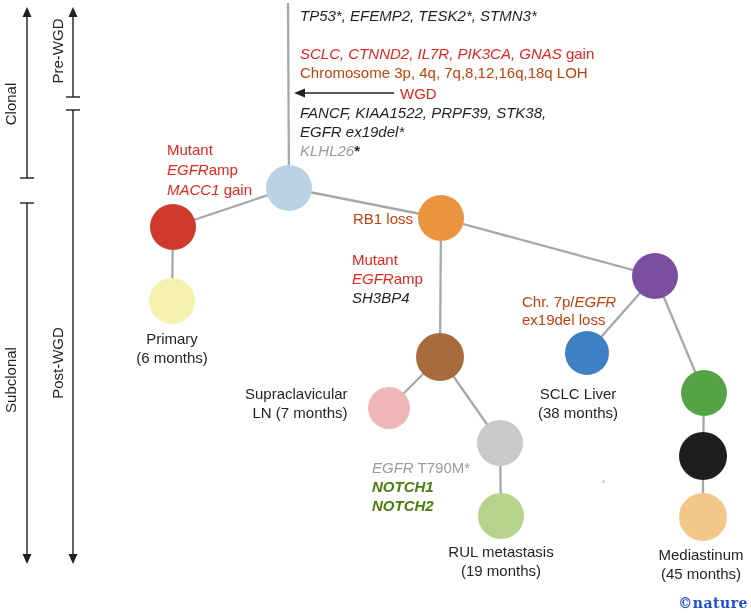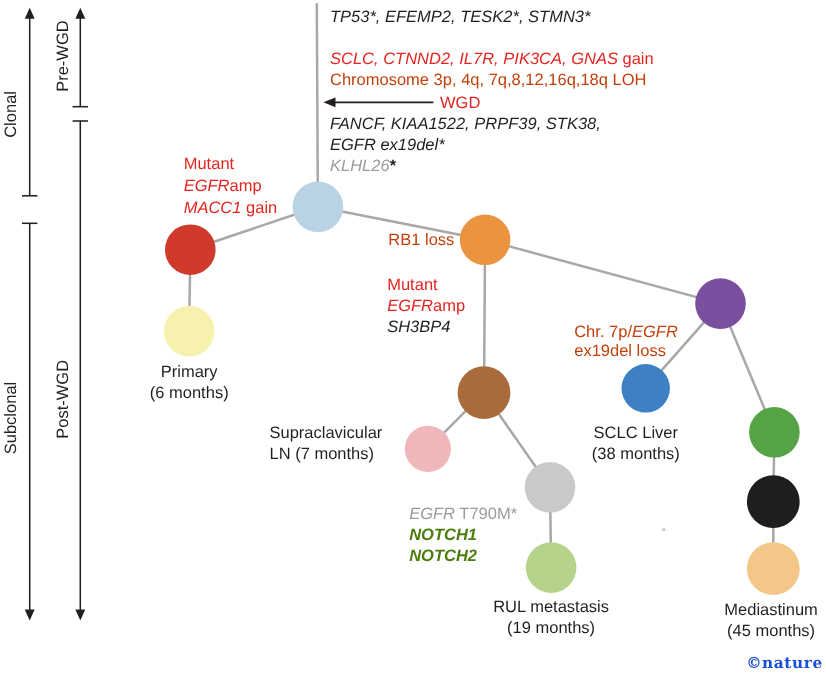--- a/index.html
+++ b/index.html
@@ -118,21 +118,21 @@
   <div class="t" style="left:372px;top:458px;">
     <div class="gray"><span class="it">EGFR</span><span> T790M*</span></div>
     <div class="grn it">NOTCH1</div>
     <div class="grn it">NOTCH2</div>
   </div>
 
   <div class="t ctr" style="left:172px;top:329px;">
     <div>Primary</div>
     <div>(6 months)</div>
   </div>
-  <div class="t" style="left:245px;top:384px;">
+  <div class="t" style="left:245px;top:384px;text-align:right;">
     <div>Supraclavicular</div>
     <div>LN (7 months)</div>
   </div>
   <div class="t ctr" style="left:578px;top:384px;">
     <div>SCLC Liver</div>
     <div>(38 months)</div>
   </div>
   <div class="t ctr" style="left:501px;top:542px;">
     <div>RUL metastasis</div>
     <div>(19 months)</div>

